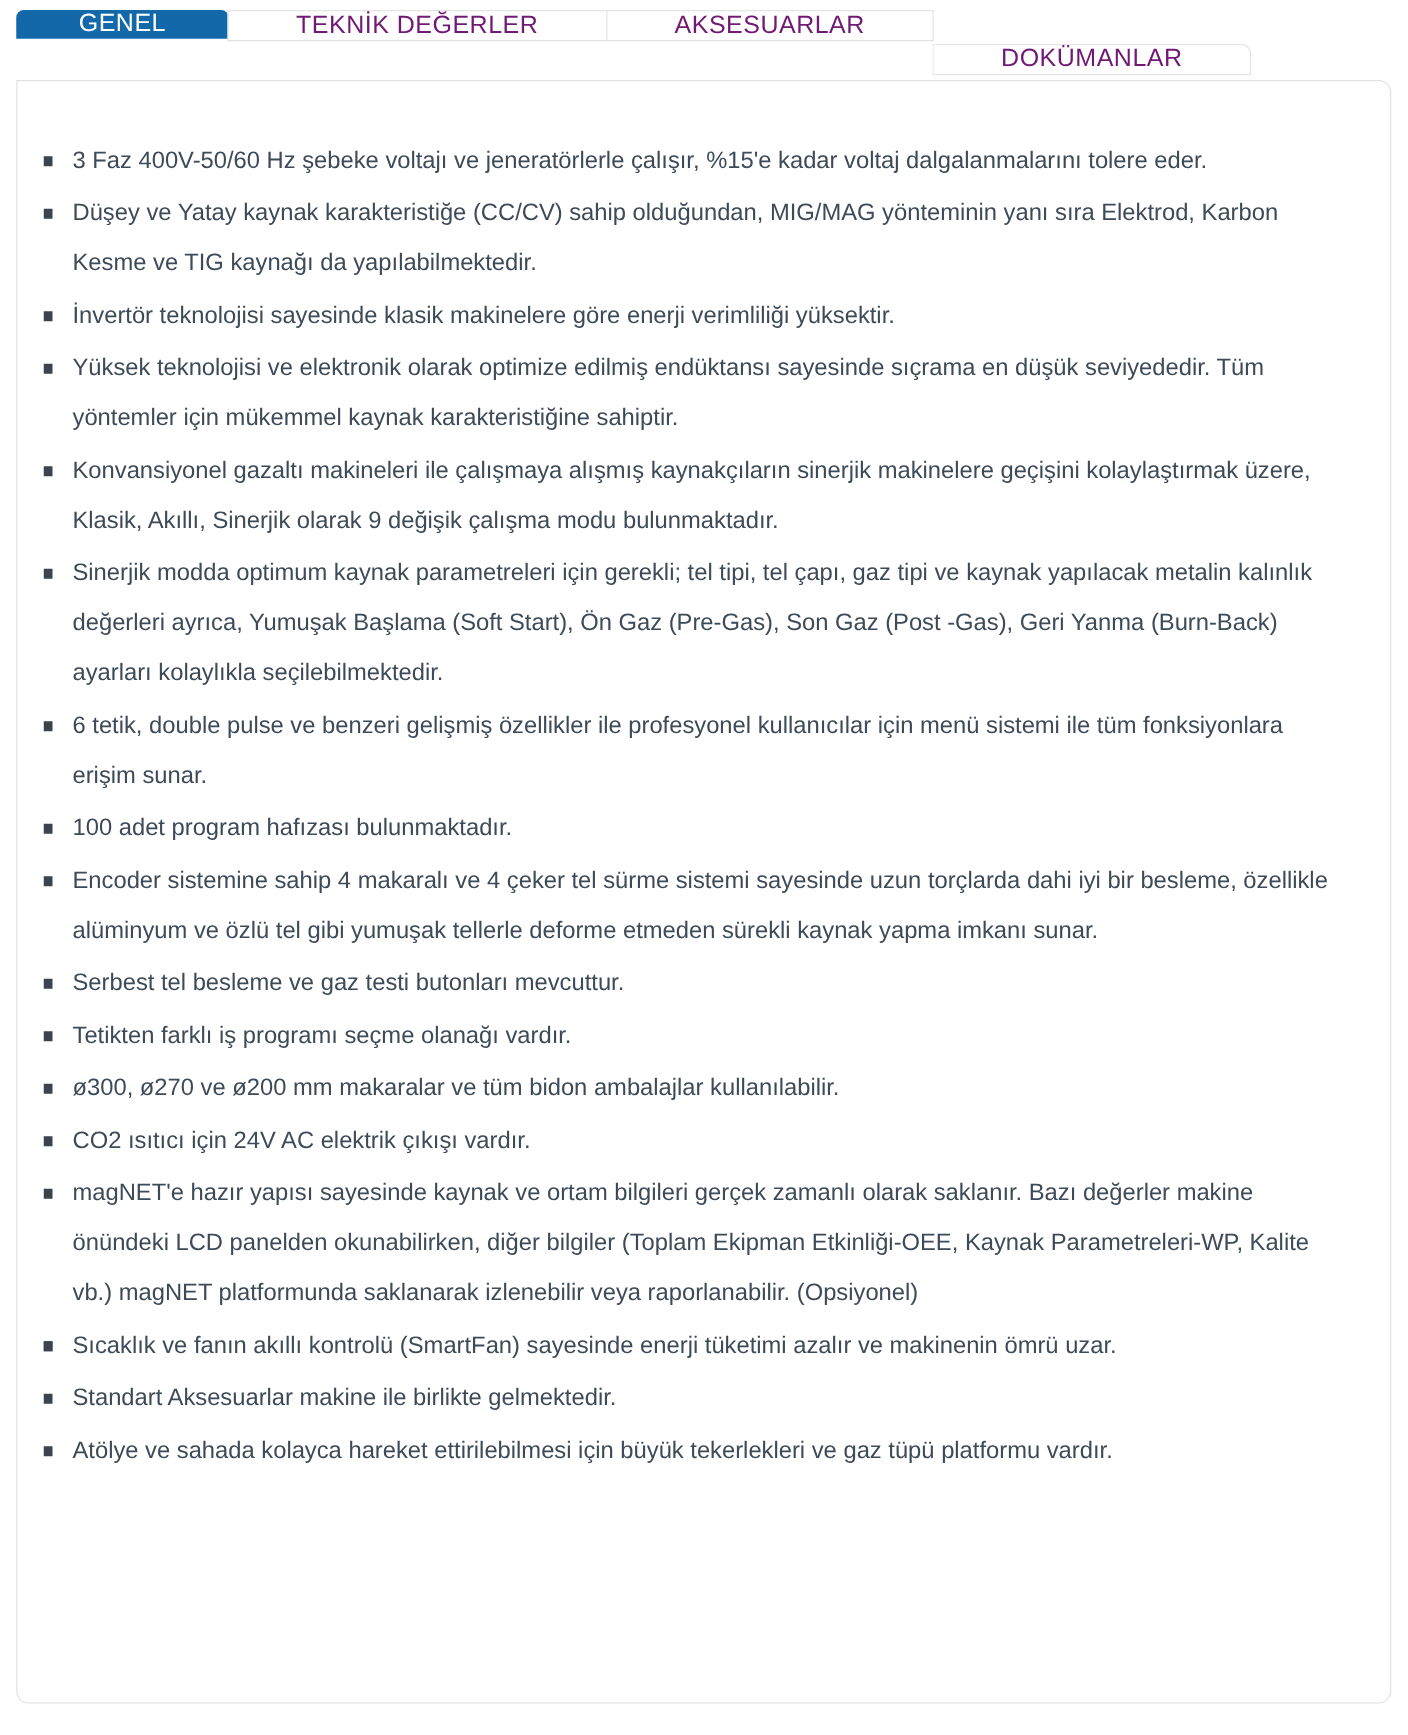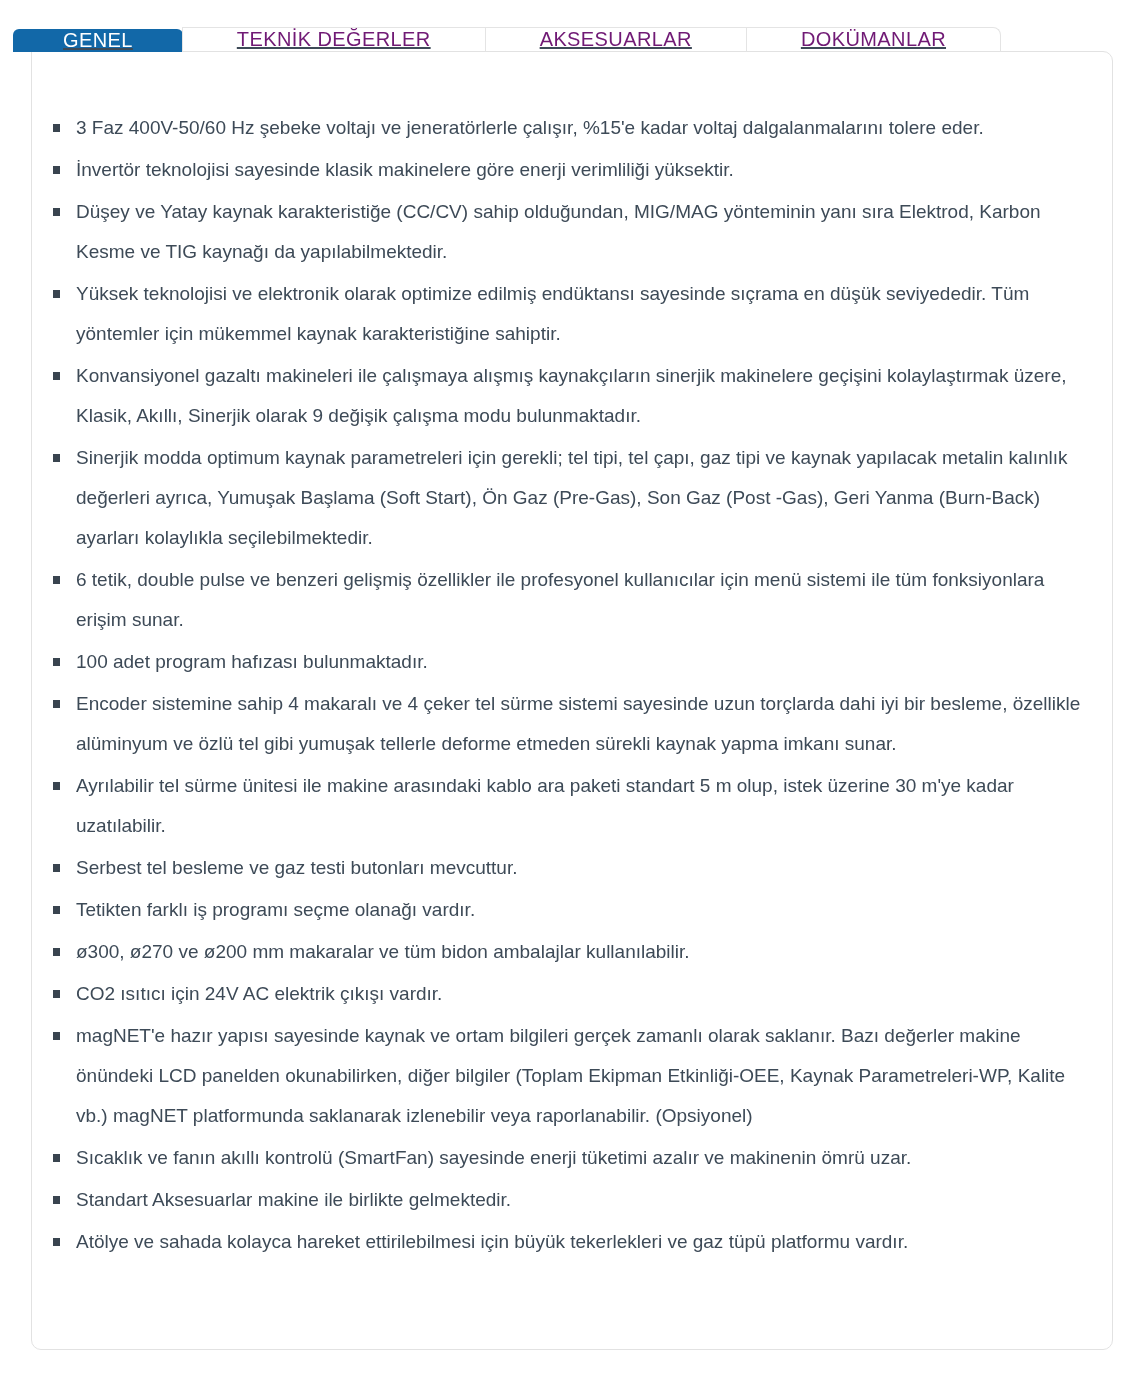--- a/index.html
+++ b/index.html
@@ -7,26 +7,25 @@
   body {
     width: 1126px;
     font-family: "Liberation Sans", "DejaVu Sans", sans-serif;
     color: #3d4a57;
   }
   .wrap { padding: 8px 13px 0 13px; }
 
   
   .tabbar {
     display: flex;
-    align-items: flex-end;
-    height: 44px;
+    align-items: flex-start;
+    height: 57px;
     position: relative;
     z-index: 2;
     margin-bottom: -1px;
-    text-decoration: underline;
   }
   .tab {
     appearance: none;
     background: #ffffff;
     border: 1px solid #e4e4e4;
     border-bottom: 1px solid #e2e2e2;
     margin-left: -1px;
     font-family: inherit;
     font-size: 20px;
     letter-spacing: 0.4px;
@@ -46,22 +45,21 @@
   }
 
   
   .panel {
     position: relative;
     z-index: 1;
     border: 1px solid #e2e2e2;
     border-radius: 0 10px 10px 10px;
     background: #ffffff;
     min-height: 1299px;
-    padding: 56px 30px 40px 20px;
-    margin-left: 18px;
+    padding: 44px 30px 40px 20px;
   }
   .feature-list { list-style: none; }
   .feature-item {
     position: relative;
     padding-left: 24px;
     margin-bottom: 2px;
     font-size: 19px;
     line-height: 40px;
     color: #3d4a57;
   }
@@ -83,29 +81,28 @@
   <nav class="tabbar">
     <button class="tab active" style="background: rgb(18, 104, 168);">GENEL</button>
     <button class="tab">TEKNİK DEĞERLER</button>
     <button class="tab">AKSESUARLAR</button>
     <button class="tab">DOKÜMANLAR</button>
   </nav>
 
   <section class="panel">
     <ul class="feature-list">
         <li class="feature-item"><span class="bullet"></span><span>3 Faz 400V-50/60 Hz şebeke voltajı ve jeneratörlerle çalışır, %15'e kadar voltaj dalgalanmalarını tolere eder.</span></li>
+        <li class="feature-item"><span class="bullet"></span><span>Düşey ve Yatay kaynak karakteristiğe (CC/CV) sahip olduğundan, MIG/MAG yönteminin yanı sıra Elektrod, Karbon Kesme ve TIG kaynağı da yapılabilmektedir.</span></li>
         <li class="feature-item"><span class="bullet"></span><span>İnvertör teknolojisi sayesinde klasik makinelere göre enerji verimliliği yüksektir.</span></li>
-        <li class="feature-item"><span class="bullet"></span><span>Düşey ve Yatay kaynak karakteristiğe (CC/CV) sahip olduğundan, MIG/MAG yönteminin yanı sıra Elektrod, Karbon Kesme ve TIG kaynağı da yapılabilmektedir.</span></li>
         <li class="feature-item"><span class="bullet"></span><span>Yüksek teknolojisi ve elektronik olarak optimize edilmiş endüktansı sayesinde sıçrama en düşük seviyededir. Tüm yöntemler için mükemmel kaynak karakteristiğine sahiptir.</span></li>
         <li class="feature-item"><span class="bullet"></span><span>Konvansiyonel gazaltı makineleri ile çalışmaya alışmış kaynakçıların sinerjik makinelere geçişini kolaylaştırmak üzere, Klasik, Akıllı, Sinerjik olarak 9 değişik çalışma modu bulunmaktadır.</span></li>
         <li class="feature-item"><span class="bullet"></span><span>Sinerjik modda optimum kaynak parametreleri için gerekli; tel tipi, tel çapı, gaz tipi ve kaynak yapılacak metalin kalınlık değerleri ayrıca, Yumuşak Başlama (Soft Start), Ön Gaz (Pre-Gas), Son Gaz (Post -Gas), Geri Yanma (Burn-Back) ayarları kolaylıkla seçilebilmektedir.</span></li>
         <li class="feature-item"><span class="bullet"></span><span>6 tetik, double pulse ve benzeri gelişmiş özellikler ile profesyonel kullanıcılar için menü sistemi ile tüm fonksiyonlara erişim sunar.</span></li>
         <li class="feature-item"><span class="bullet"></span><span>100 adet program hafızası bulunmaktadır.</span></li>
         <li class="feature-item"><span class="bullet"></span><span>Encoder sistemine sahip 4 makaralı ve 4 çeker tel sürme sistemi sayesinde uzun torçlarda dahi iyi bir besleme, özellikle alüminyum ve özlü tel gibi yumuşak tellerle deforme etmeden sürekli kaynak yapma imkanı sunar.</span></li>
-        <li class="feature-item"><span class="bullet"></span><span>Ayrılabilir tel sürme ünitesi ile makine arasındaki kablo ara paketi standart 5 m olup, istek üzerine 30 m'ye kadar uzatılabilir.</span></li>
         <li class="feature-item"><span class="bullet"></span><span>Serbest tel besleme ve gaz testi butonları mevcuttur.</span></li>
         <li class="feature-item"><span class="bullet"></span><span>Tetikten farklı iş programı seçme olanağı vardır.</span></li>
         <li class="feature-item"><span class="bullet"></span><span>ø300, ø270 ve ø200 mm makaralar ve tüm bidon ambalajlar kullanılabilir.</span></li>
         <li class="feature-item"><span class="bullet"></span><span>CO2 ısıtıcı için 24V AC elektrik çıkışı vardır.</span></li>
         <li class="feature-item"><span class="bullet"></span><span>magNET'e hazır yapısı sayesinde kaynak ve ortam bilgileri gerçek zamanlı olarak saklanır. Bazı değerler makine önündeki LCD panelden okunabilirken, diğer bilgiler (Toplam Ekipman Etkinliği-OEE, Kaynak Parametreleri-WP, Kalite vb.) magNET platformunda saklanarak izlenebilir veya raporlanabilir. (Opsiyonel)</span></li>
         <li class="feature-item"><span class="bullet"></span></li>
         <li class="feature-item"><span class="bullet"></span><span>Sıcaklık ve fanın akıllı kontrolü (SmartFan) sayesinde enerji tüketimi azalır ve makinenin ömrü uzar.</span></li>
         <li class="feature-item"><span class="bullet"></span><span>Standart Aksesuarlar makine ile birlikte gelmektedir.</span></li>
         <li class="feature-item"><span class="bullet"></span><span>Atölye ve sahada kolayca hareket ettirilebilmesi için büyük tekerlekleri ve gaz tüpü platformu vardır.</span></li>
       </ul>

